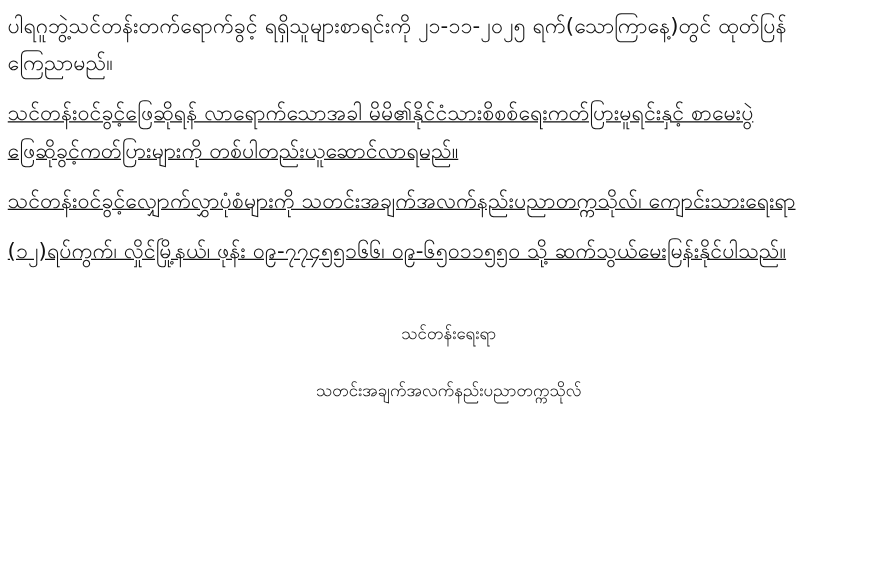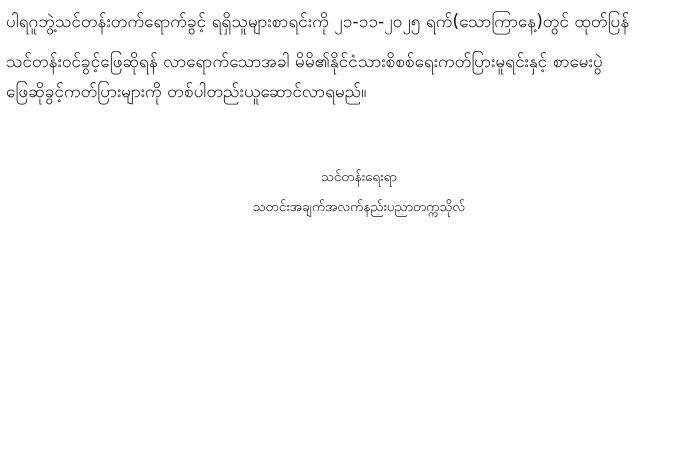--- a/index.html
+++ b/index.html
@@ -23,20 +23,21 @@
   }
   .para {
     font-size: 17px;
     line-height: 30px;
     letter-spacing: 0.1px;
     white-space: nowrap;
     overflow: hidden;
   }
   .para + .para {
     margin-top: 10px;
+    text-decoration: underline;
   }
   .line {
     display: block;
     white-space: nowrap;
   }
   .signature {
     margin-top: 36px;
     text-align: center;
     font-size: 13.5px;
     line-height: 30px;
@@ -44,40 +45,44 @@
   .sig-line {
     display: block;
     white-space: nowrap;
     font-family: Liberation Serif, serif;
   }
   .sig-1 {
     padding-left: 22px;
   }
   .sig-2 {
     padding-left: 22px;
+    margin-top: 16px;
   }
 </style>
 </head>
 <body>
 
 <div class="page">
 
   <div class="para">
     <span class="line">ပါရဂူဘွဲ့သင်တန်းတက်ရောက်ခွင့်  ရရှိသူများစာရင်းကို  ၂၁-၁၁-၂၀၂၅  ရက်(သောကြာနေ့)တွင်  ထုတ်ပြန်</span>
+    <span class="line">ကြေညာမည်။</span>
   </div>
 
   <div class="para">
     <span class="line">သင်တန်းဝင်ခွင့်ဖြေဆိုရန်    လာရောက်သောအခါ    မိမိ၏နိုင်ငံသားစိစစ်ရေးကတ်ပြားမူရင်းနှင့်    စာမေးပွဲ</span>
     <span class="line">ဖြေဆိုခွင့်ကတ်ပြားများကို တစ်ပါတည်းယူဆောင်လာရမည်။</span>
   </div>
 
   <div class="para">
+    <span class="line">သင်တန်းဝင်ခွင့်လျှောက်လွှာပုံစံများကို   သတင်းအချက်အလက်နည်းပညာတက္ကသိုလ်၊   ကျောင်းသားရေးရာ</span>
   </div>
 
   <div class="para">
+    <span class="line">(၁၂)ရပ်ကွက်၊ လှိုင်မြို့နယ်၊ ဖုန်း ၀၉-၇၇၄၅၅၁၆၆၊ ၀၉-၆၅၀၁၁၅၅၀ သို့ ဆက်သွယ်မေးမြန်းနိုင်ပါသည်။</span>
   </div>
 
   <div class="signature">
     <span class="sig-line sig-1">သင်တန်းရေးရာ</span>
     <span class="sig-line sig-2">သတင်းအချက်အလက်နည်းပညာတက္ကသိုလ်</span>
   </div>
 
 </div>
 
 </body></html>

